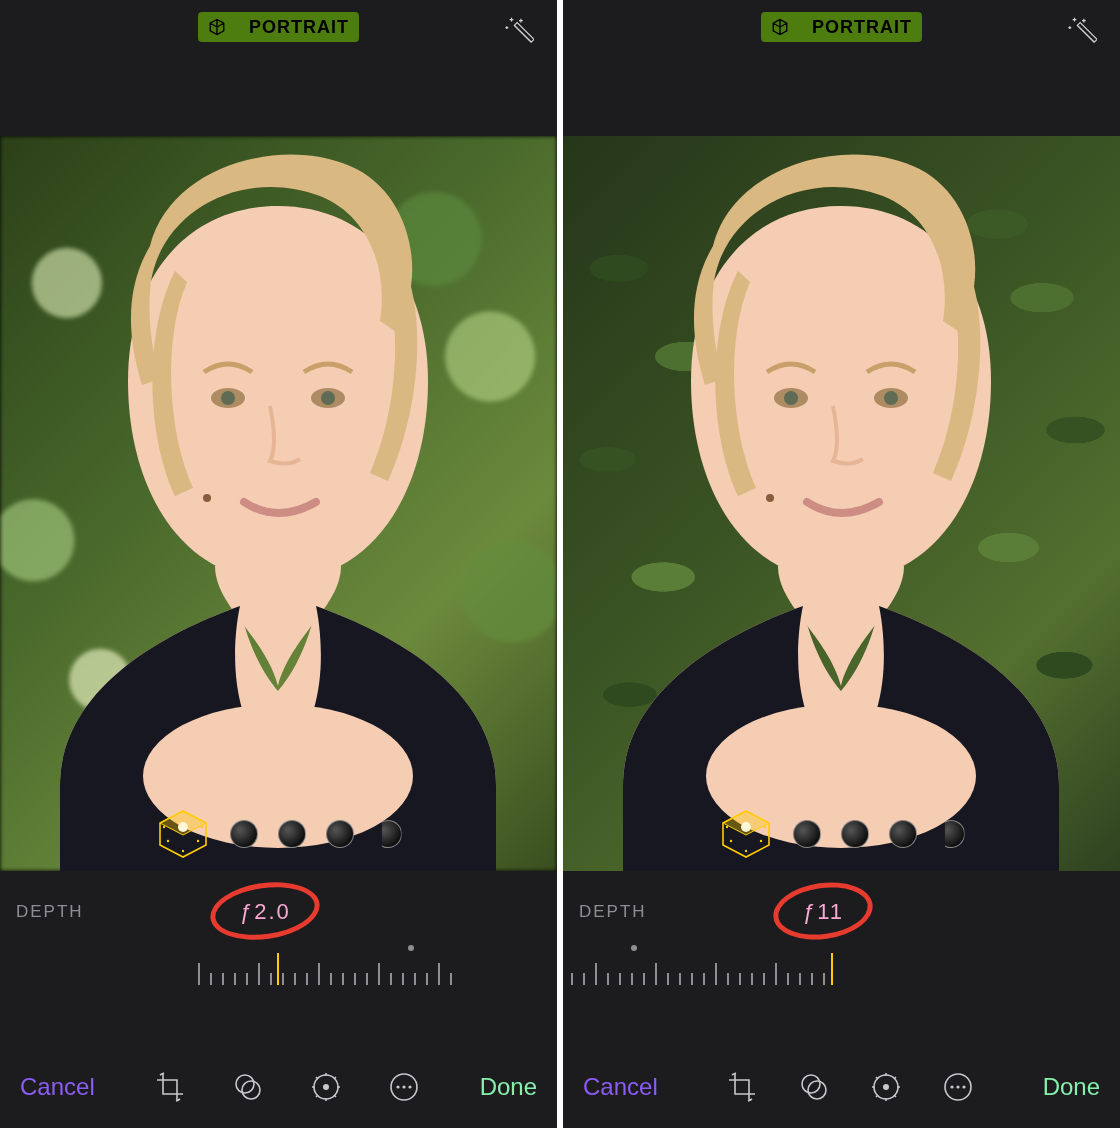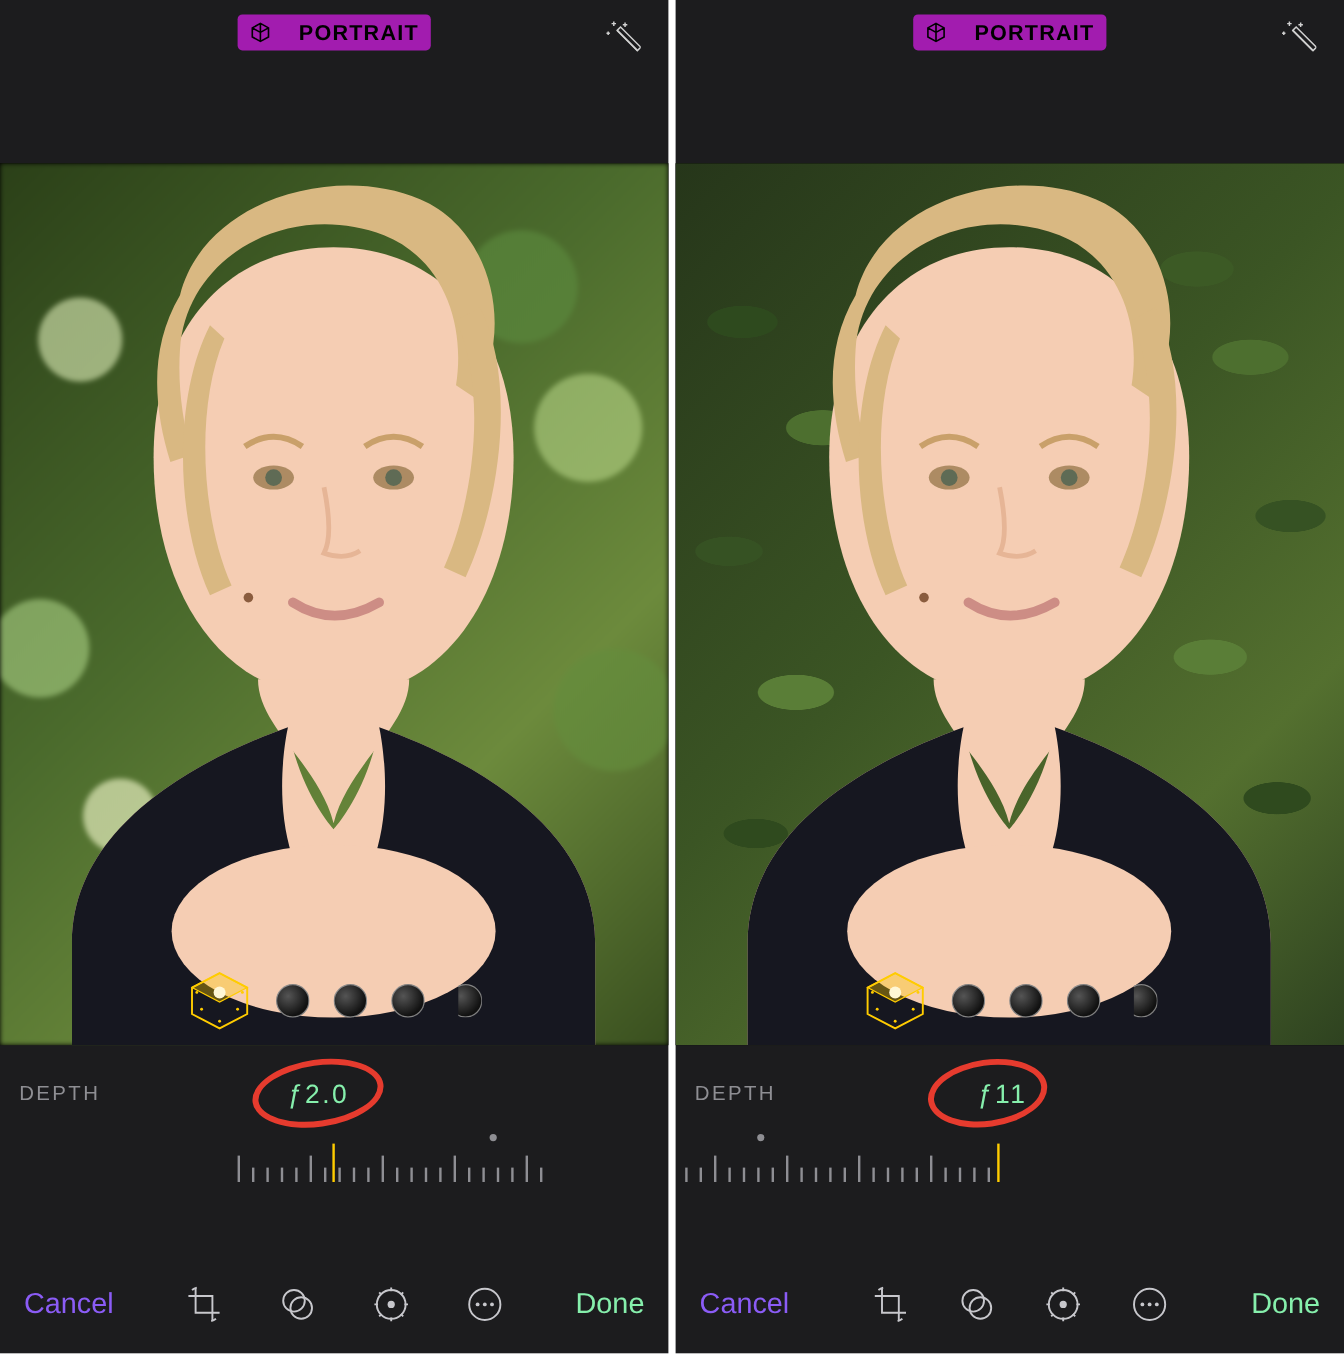--- a/index.html
+++ b/index.html
@@ -18,21 +18,21 @@
   .divider { width: 6px; height: 1128px; background: #fff; }
   
   .topbar {
     height: 30px;
     display:flex; justify-content:center;
     position:relative;
     margin-top: 12px;
   }
   .badge {
     display:flex; align-items:center;
-    background:#a21caf;
+    background:#4d7c0f;
     color:#000;
     font-weight:600;
     font-size:18px;
     letter-spacing:1px;
     border-radius:4px;
     padding:4px 10px;
     gap:23px;
   }
   .badge svg { width:18px; height:18px; }
   .wand {
@@ -105,24 +105,24 @@
     height: 30px;
     position:relative;
     display:flex; align-items:center;
   }
   .depth-label {
     position:absolute; left:16px;
     color:#8e8e93; font-size:17px; letter-spacing:2px; font-weight:500;
   }
   .fstop {
     position:absolute;
-    color:#86efac; font-size:22px; font-weight:500; letter-spacing:2px;
+    color:#f9a8d4; font-size:22px; font-weight:500; letter-spacing:2px;
   }
   .left .fstop { left: 240px; }
-  .right .fstop { left: 252px; }
+  .right .fstop { left: 240px; }
   .annot {
     position:absolute;
     width: 110px; height: 56px;
     border: 5px solid #e63b2e;
     border-radius: 50%;
     transform: rotate(-8deg);
     pointer-events:none;
   }
   .left .annot { top: -14px; left: 210px; }
   .right .annot { top: -14px; left: 210px; width:100px;}

